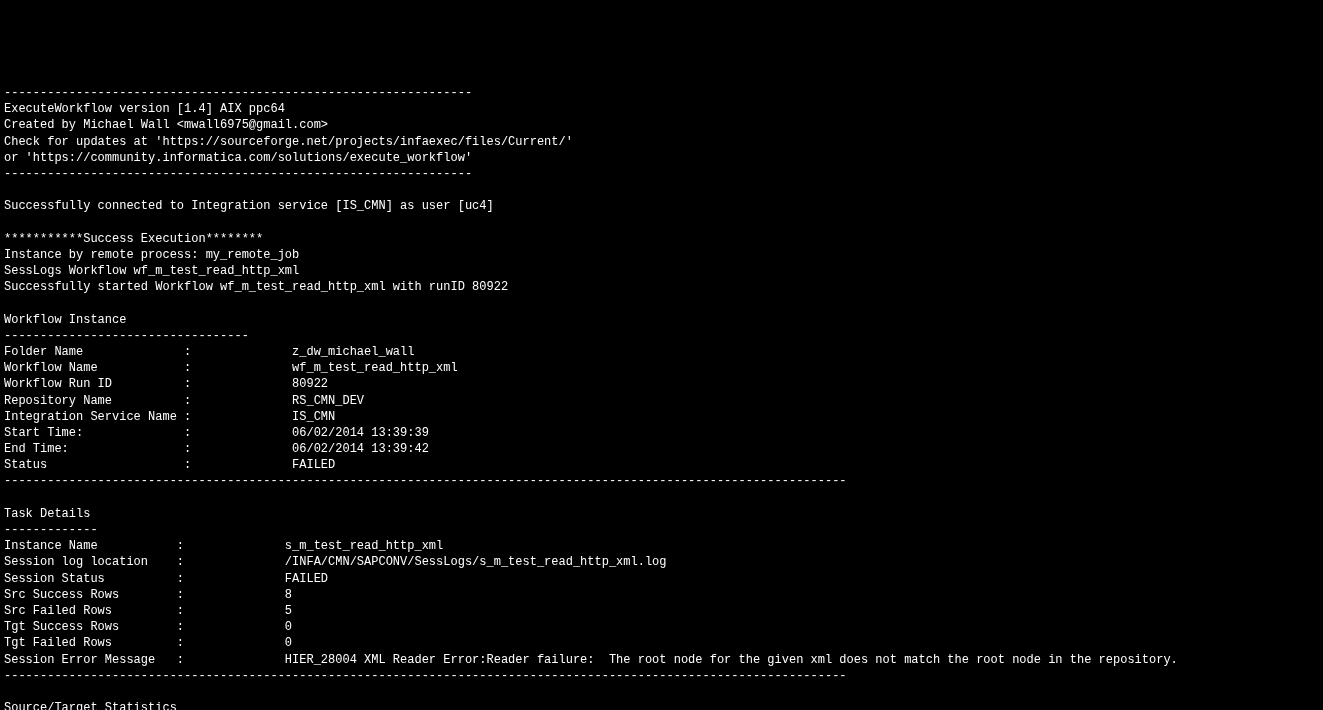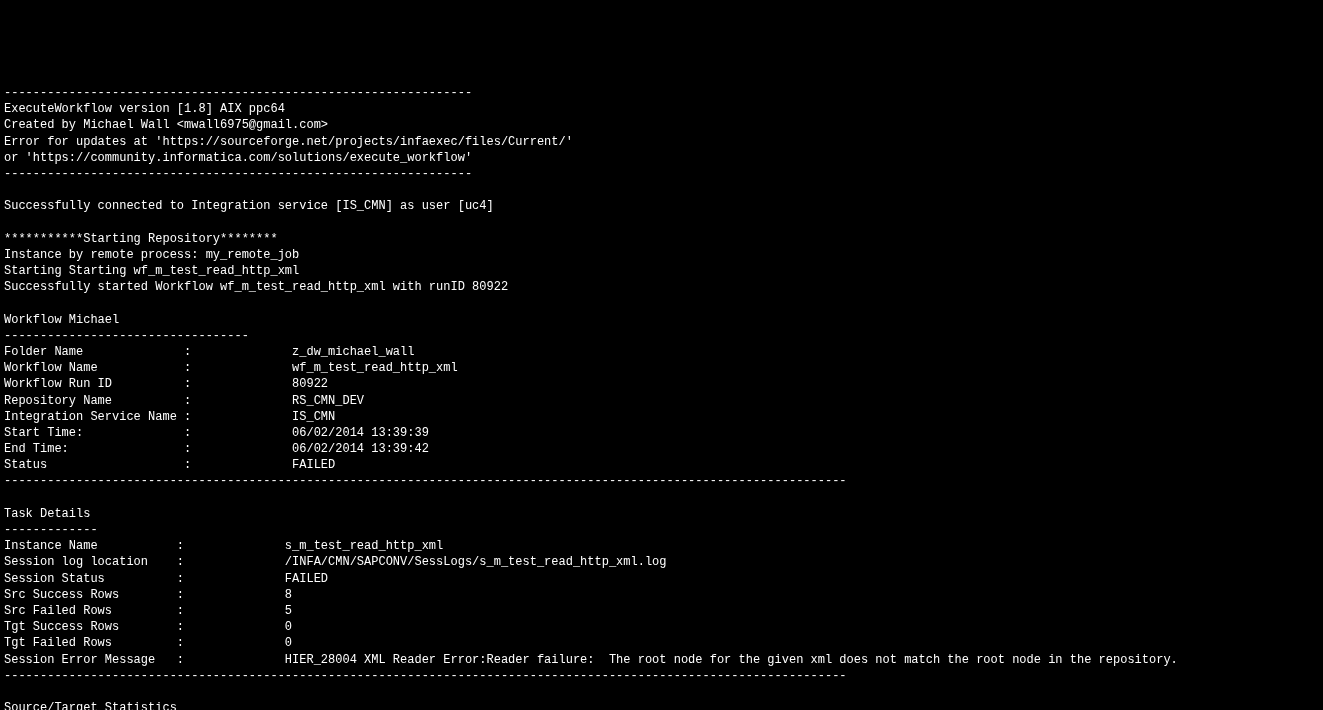--- a/index.html
+++ b/index.html
@@ -21,34 +21,34 @@
       white-space: pre;
     }
   </style>
 </head>
 <body>
 
 
 
 <div class="terminal">
 <span>-----------------------------------------------------------------</span>
-<span>ExecuteWorkflow version [1.8] AIX ppc64</span>
+<span>ExecuteWorkflow version [1.4] AIX ppc64</span>
 <span>Created by Michael Wall &lt;mwall6975@gmail.com&gt;</span>
-<span>Error for updates at 'https://sourceforge.net/projects/infaexec/files/Current/'</span>
+<span>Check for updates at 'https://sourceforge.net/projects/infaexec/files/Current/'</span>
 <span>or 'https://community.informatica.com/solutions/execute_workflow'</span>
 <span>-----------------------------------------------------------------</span>
 
 <span>Successfully connected to Integration service [IS_CMN] as user [uc4]</span>
 
-<span>***********Starting Repository********</span>
+<span>***********Success Execution********</span>
 <span>Instance by remote process: my_remote_job</span>
-<span>Starting Starting wf_m_test_read_http_xml</span>
+<span>SessLogs Workflow wf_m_test_read_http_xml</span>
 <span>Successfully started Workflow wf_m_test_read_http_xml with runID 80922</span>
 
-<span>Workflow Michael</span>
+<span>Workflow Instance</span>
 <span>----------------------------------</span>
 <span>Folder Name              :              z_dw_michael_wall</span>
 <span>Workflow Name            :              wf_m_test_read_http_xml</span>
 <span>Workflow Run ID          :              80922</span>
 <span>Repository Name          :              RS_CMN_DEV</span>
 <span>Integration Service Name :              IS_CMN</span>
 <span>Start Time:              :              06/02/2014 13:39:39</span>
 <span>End Time:                :              06/02/2014 13:39:42</span>
 <span>Status                   :              FAILED</span>
 <span>---------------------------------------------------------------------------------------------------------------------</span>

